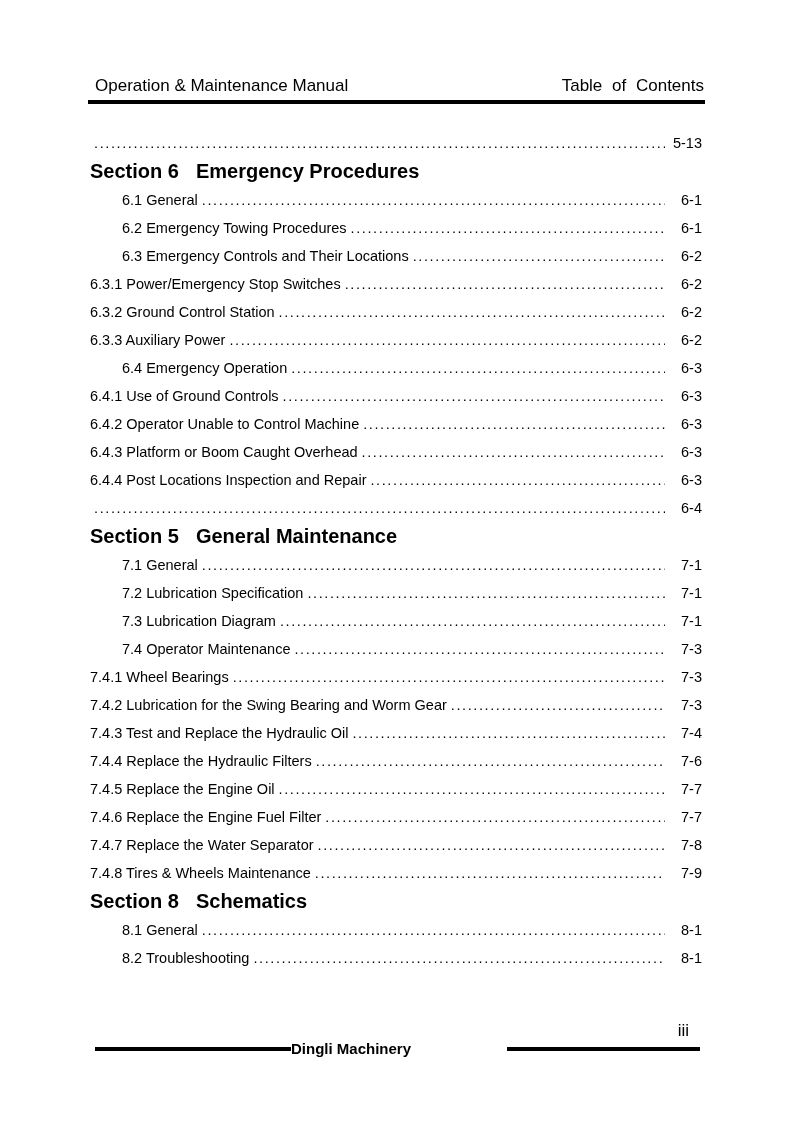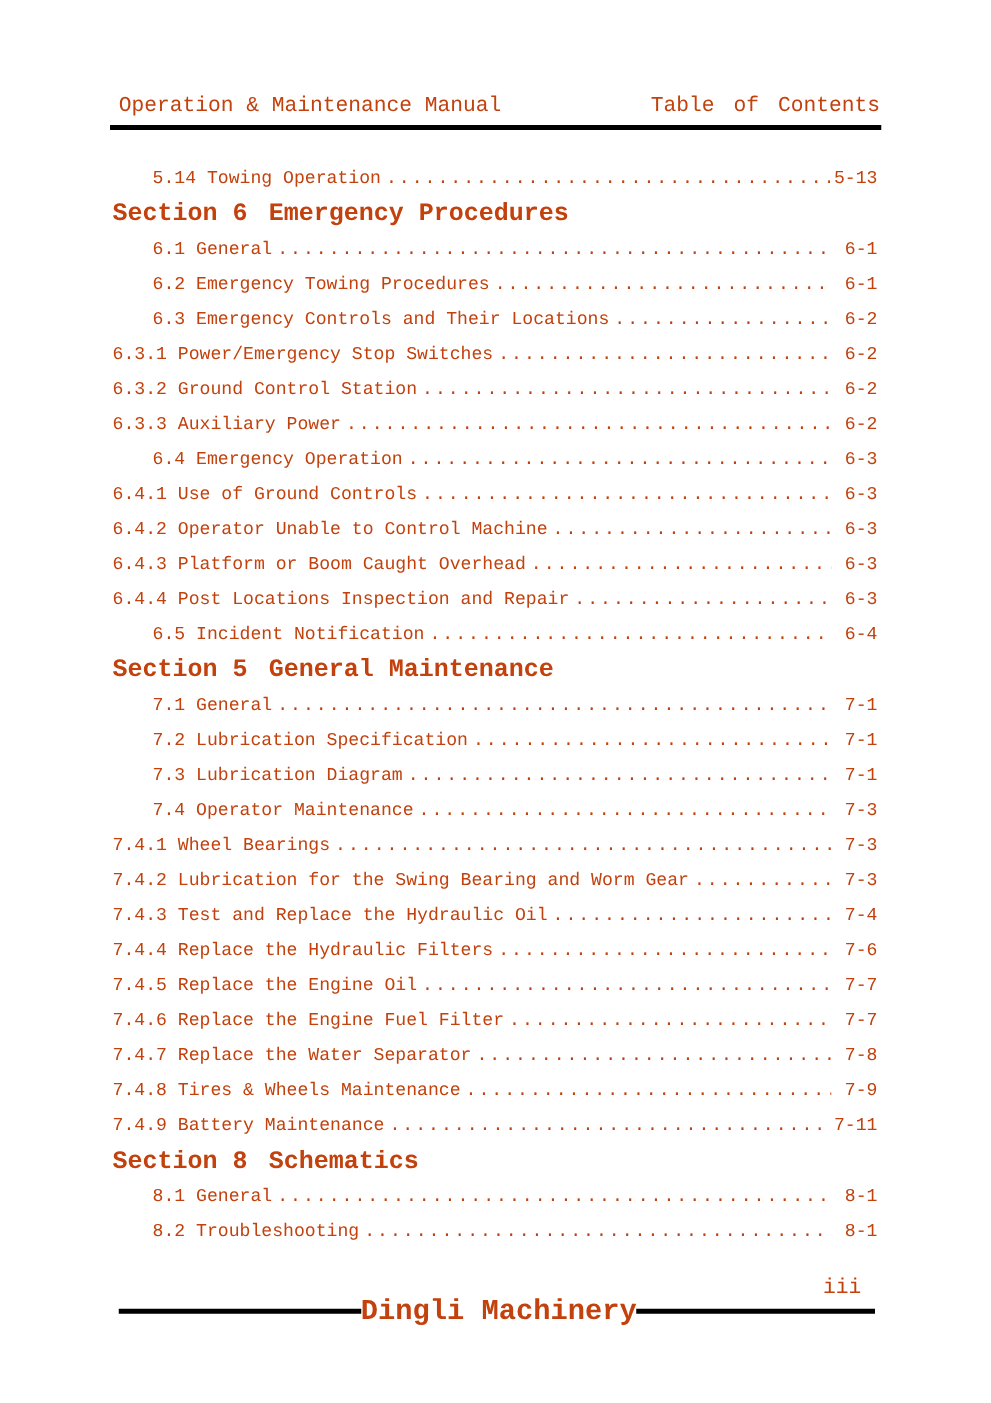--- a/index.html
+++ b/index.html
@@ -1,21 +1,21 @@
 <!DOCTYPE html>
 <html><head>
 <meta charset="utf-8">
 <style>
   html,body{margin:0;padding:0;background:#ffffff;}
   .page{
     position:relative;
     width:793px;height:1122px;
     background:#ffffff;
-    font-family:Liberation Mono, monospace;
-    color:#c2410c;
+    font-family:Liberation Sans, sans-serif;
+    color:#000000;
     overflow:hidden;
   }
   
   .header{
     position:absolute;top:77px;left:88px;width:617px;
     display:flex;justify-content:space-between;align-items:flex-end;
     border-bottom:4px solid #000;
     padding-bottom:5px;
     font-size:17px;line-height:18px;
   }
@@ -52,39 +52,38 @@
     font-size:17px;line-height:14px;
   }
   .footer{
     position:absolute;top:1038px;left:95px;width:605px;
     display:flex;align-items:center;
   }
   .footer-rule{height:4px;background:#000;}
   .footer-rule.left{width:196px;}
   .footer-rule.right{width:193px;}
   .footer-text{
-    flex:1;text-align:center;
-    font-weight:bold;font-size:23px;line-height:22px;
+    flex:1;
+    font-weight:bold;font-size:15px;line-height:22px;
     white-space:nowrap;
   }
 </style>
 </head>
 <body>
 
 <div class="page">
 
   <div class="header">
     <span class="header-left">Operation &amp; Maintenance Manual</span>
     <span class="header-right">Table of Contents</span>
   </div>
 
   <div class="toc">
 
   <div class="toc-row lvl1">
-        <span class="title">5.14 Towing Operation</span>
         <span class="dots"></span>
         <span class="pagenum">5-13</span>
       </div>
       <div class="toc-section"><span class="sec-num">Section 6</span><span class="sec-name">Emergency Procedures</span></div>
       <div class="toc-row lvl1">
         <span class="title">6.1 General</span>
         <span class="dots"></span>
         <span class="pagenum">6-1</span>
       </div>
       <div class="toc-row lvl1">
@@ -131,21 +130,20 @@
         <span class="title">6.4.3 Platform or Boom Caught Overhead</span>
         <span class="dots"></span>
         <span class="pagenum">6-3</span>
       </div>
       <div class="toc-row lvl2">
         <span class="title">6.4.4 Post Locations Inspection and Repair</span>
         <span class="dots"></span>
         <span class="pagenum">6-3</span>
       </div>
       <div class="toc-row lvl1">
-        <span class="title">6.5 Incident Notification</span>
         <span class="dots"></span>
         <span class="pagenum">6-4</span>
       </div>
       <div class="toc-section"><span class="sec-num">Section 5</span><span class="sec-name">General Maintenance</span></div>
       <div class="toc-row lvl1">
         <span class="title">7.1 General</span>
         <span class="dots"></span>
         <span class="pagenum">7-1</span>
       </div>
       <div class="toc-row lvl1">
@@ -195,25 +193,20 @@
       </div>
       <div class="toc-row lvl2">
         <span class="title">7.4.7 Replace the Water Separator</span>
         <span class="dots"></span>
         <span class="pagenum">7-8</span>
       </div>
       <div class="toc-row lvl2">
         <span class="title">7.4.8 Tires &amp; Wheels Maintenance</span>
         <span class="dots"></span>
         <span class="pagenum">7-9</span>
-      </div>
-      <div class="toc-row lvl2">
-        <span class="title">7.4.9 Battery Maintenance</span>
-        <span class="dots"></span>
-        <span class="pagenum">7-11</span>
       </div>
       <div class="toc-section"><span class="sec-num">Section 8</span><span class="sec-name">Schematics</span></div>
       <div class="toc-row lvl1">
         <span class="title">8.1 General</span>
         <span class="dots"></span>
         <span class="pagenum">8-1</span>
       </div>
       <div class="toc-row lvl1">
         <span class="title">8.2 Troubleshooting</span>
         <span class="dots"></span>

